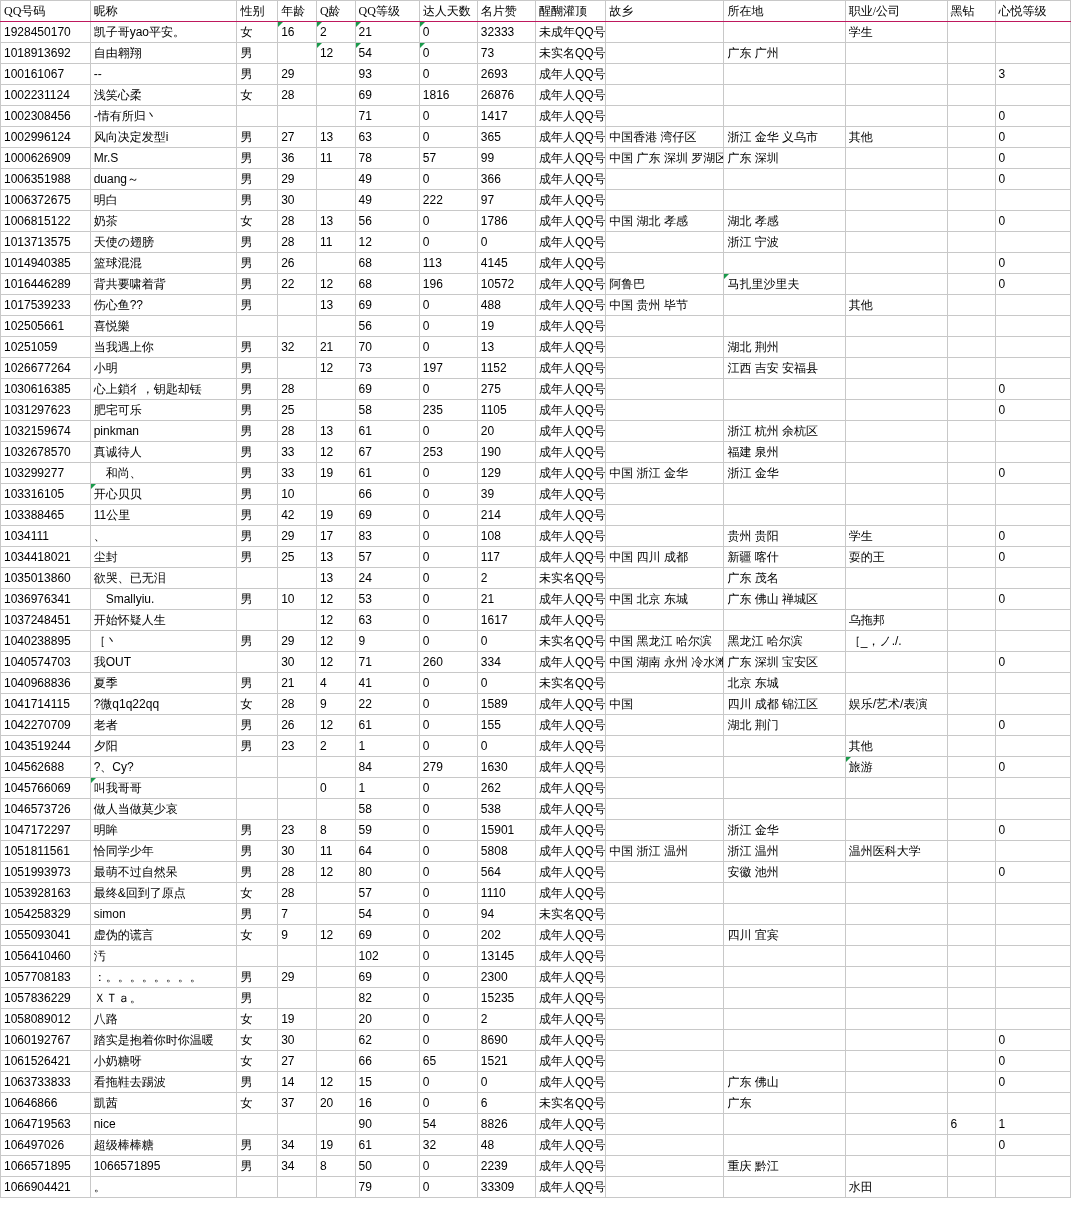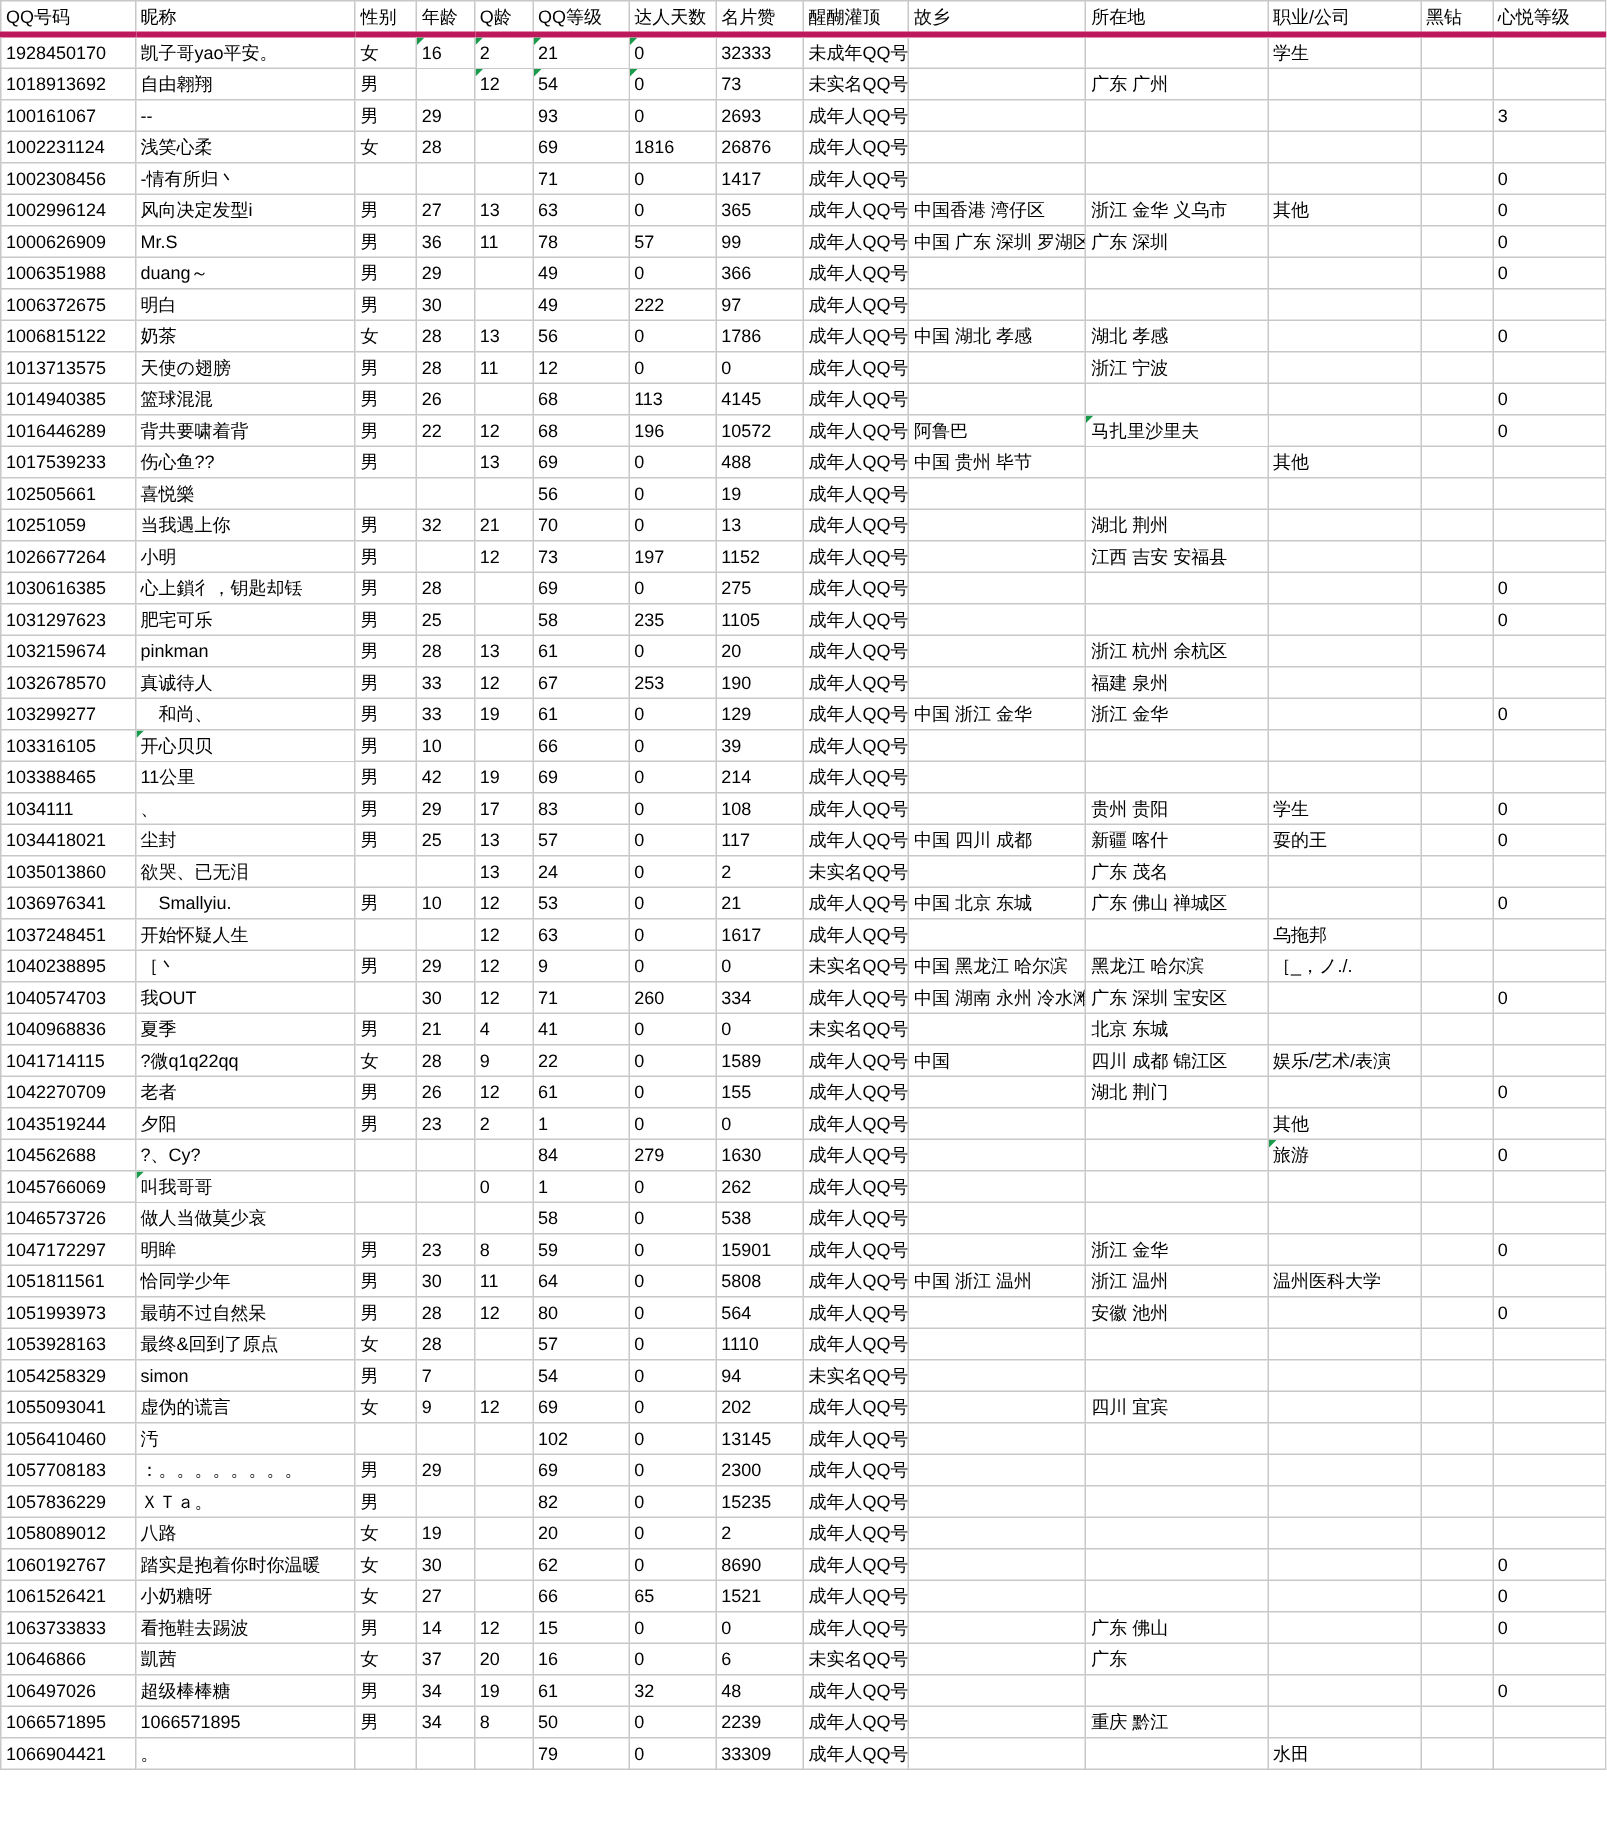--- a/index.html
+++ b/index.html
@@ -25,21 +25,22 @@
     font-size: 12px;
     line-height: 15px;
     height: 18px;
     overflow: hidden;
     white-space: nowrap;
     text-align: left;
     vertical-align: middle;
     background: #ffffff;
   }
   table.sheet thead td {
-    border-bottom: 4px solid #be185d;
+    border-bottom: 1px solid #be185d;
+    font-family: Liberation Serif, serif;
   }
   
   col.c0 { width: 88px; }
   col.c1 { width: 144px; }
   col.c2 { width: 40px; }
   col.c3 { width: 38px; }
   col.c4 { width: 38px; }
   col.c5 { width: 63px; }
   col.c6 { width: 57px; }
   col.c7 { width: 57px; }
@@ -933,20 +934,36 @@
         <td class="clip">0</td>
         <td class="clip">6</td>
         <td class="clip">未实名QQ号</td>
         <td class="clip"></td>
         <td class="clip">广东</td>
         <td class="clip"></td>
         <td class="clip"></td>
         <td class="clip"></td>
       </tr>
       <tr>
+        <td class="clip">1064719563</td>
+        <td class="clip">nice</td>
+        <td class="clip"></td>
+        <td class="clip"></td>
+        <td class="clip"></td>
+        <td class="clip">90</td>
+        <td class="clip">54</td>
+        <td class="clip">8826</td>
+        <td class="clip">成年人QQ号</td>
+        <td class="clip"></td>
+        <td class="clip"></td>
+        <td class="clip"></td>
+        <td class="clip">6</td>
+        <td class="clip">1</td>
+      </tr>
+      <tr>
         <td class="clip">106497026</td>
         <td class="clip">超级棒棒糖</td>
         <td class="clip">男</td>
         <td class="clip">34</td>
         <td class="clip">19</td>
         <td class="clip">61</td>
         <td class="clip">32</td>
         <td class="clip">48</td>
         <td class="clip">成年人QQ号</td>
         <td class="clip"></td>

